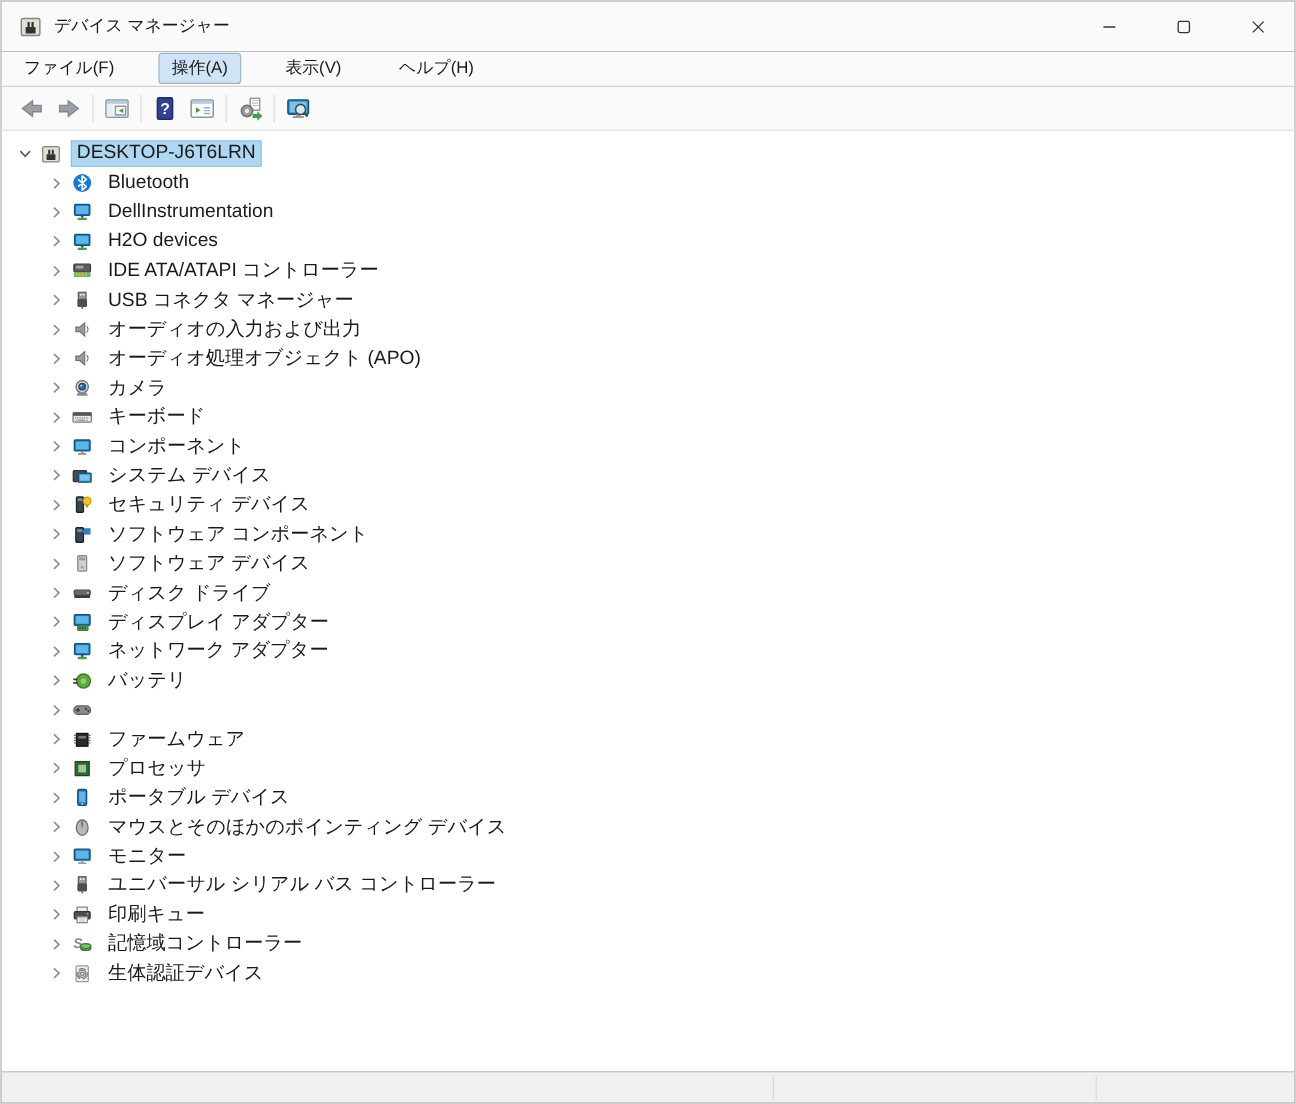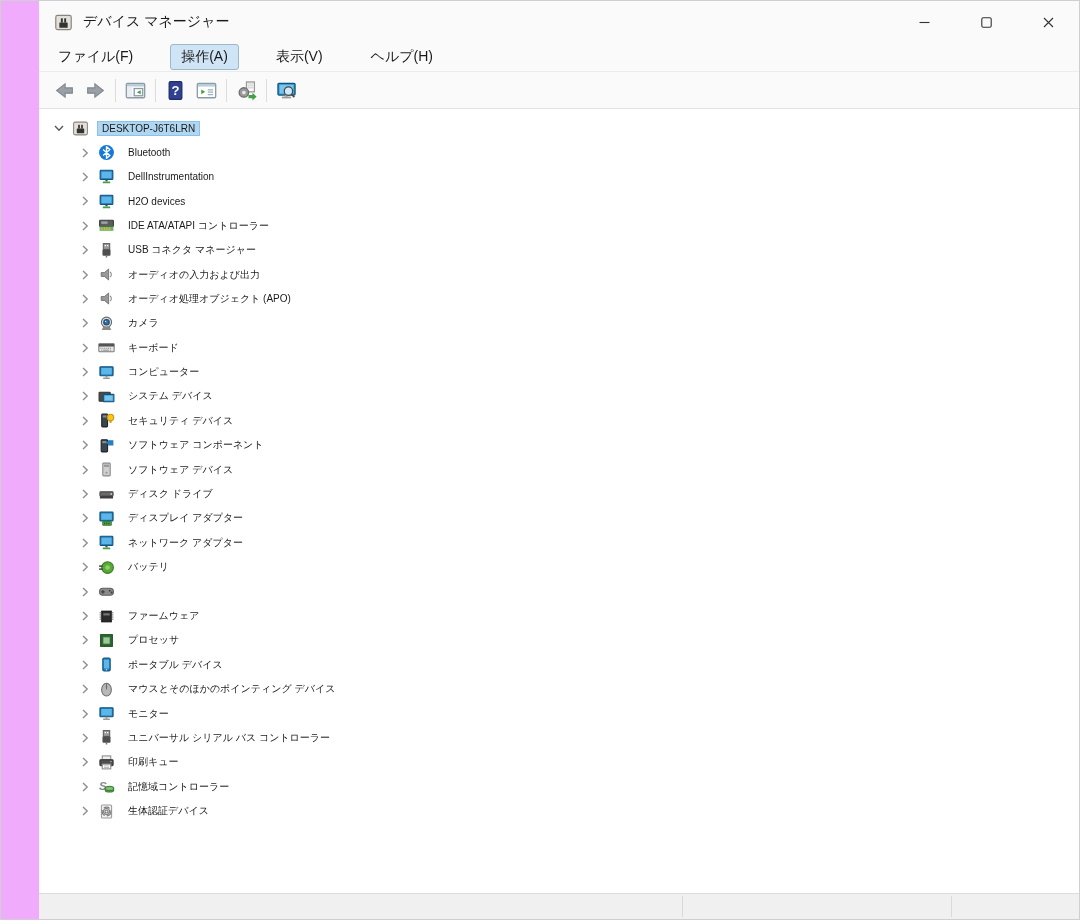--- a/index.html
+++ b/index.html
@@ -3,21 +3,21 @@
 <meta charset="utf-8">
 <style>
   * { margin:0; padding:0; box-sizing:border-box; }
   html,body { width:1080px; height:920px; }
   body {
     font-family:"Liberation Sans","DejaVu Sans",sans-serif;
     color:#1a1a1a; background:#fff; overflow:hidden;
   }
   .window {
     width:1080px; height:920px; display:flex; flex-direction:column;
-    background:#f0abfc; border:1px solid #cfcfcf;padding-left:38px;
+    background:#000000; border:1px solid #cfcfcf;
   }
   
   .titlebar { height:42px; display:flex; align-items:center; background:#fafafa; flex:0 0 auto; }
   .titlebar .appicon { width:19px; height:19px; margin-left:15px; }
   .titlebar .title { margin-left:10px; font-size:14px; white-space:nowrap; }
   .controls { margin-left:auto; display:flex; height:100%; }
   .ctrl { width:62px; height:100%; display:flex; align-items:center; justify-content:center; }
   .ctrl svg { width:13px; height:13px; }
   
   .menubar { height:29px; display:flex; align-items:center; padding-left:8px; background:#fafafa;
@@ -32,21 +32,21 @@
   .tbtn svg { width:21px; height:21px; }
   .tsep { width:1px; height:23px; background:#dcdcdc; margin:0 4px; }
   
   .treearea { flex:1 1 auto; background:#ffffff; padding-top:7px; overflow:hidden; }
   .trow { height:24.4px; display:flex; align-items:center; white-space:nowrap; }
   .trow.root { padding-left:12px; }
   .trow.child { padding-left:38px; }
   .chev { width:16px; height:16px; flex:0 0 auto; margin-right:5px; color:#8f8f8f; }
   .trow.root .chev { color:#5a5a5a; }
   .ticon { width:17px; height:17px; flex:0 0 auto; margin-right:8px; }
-  .tlabel { font-size:10px; padding:1px 4px; border:1px solid transparent; }
+  .tlabel { font-size:16px; padding:1px 4px; border:1px solid transparent; }
   .tlabel.selected { background:#b0d7f1; border-color:#8ec1e6; }
   
   .statusbar { height:26px; flex:0 0 auto; background:#f0f0f0; border-top:1px solid #dcdcdc; position:relative; }
   .statusdiv { position:absolute; top:2px; bottom:2px; width:1px; background:#d9d9d9; }
   .statusdiv.d1 { left:643px; } .statusdiv.d2 { left:912px; }
   .hiddendefs { position:absolute; width:0; height:0; overflow:hidden; }
 </style>
 </head>
 <body>
 
@@ -426,21 +426,21 @@
         </svg>
         <span class="tlabel">キーボード</span>
       </div>
       <div class="trow child">
         <svg viewBox="0 0 16 16" class="chev">
           <use href="#sym-chevron-right-icon"></use>
         </svg>
         <svg viewBox="0 0 16 16" class="ticon">
           <use href="#sym-monitor-icon"></use>
         </svg>
-        <span class="tlabel">コンピューター</span>
+        <span class="tlabel">コンポーネント</span>
       </div>
       <div class="trow child">
         <svg viewBox="0 0 16 16" class="chev">
           <use href="#sym-chevron-right-icon"></use>
         </svg>
         <svg viewBox="0 0 16 16" class="ticon">
           <use href="#sym-system-device-icon"></use>
         </svg>
         <span class="tlabel">システム デバイス</span>
       </div>

